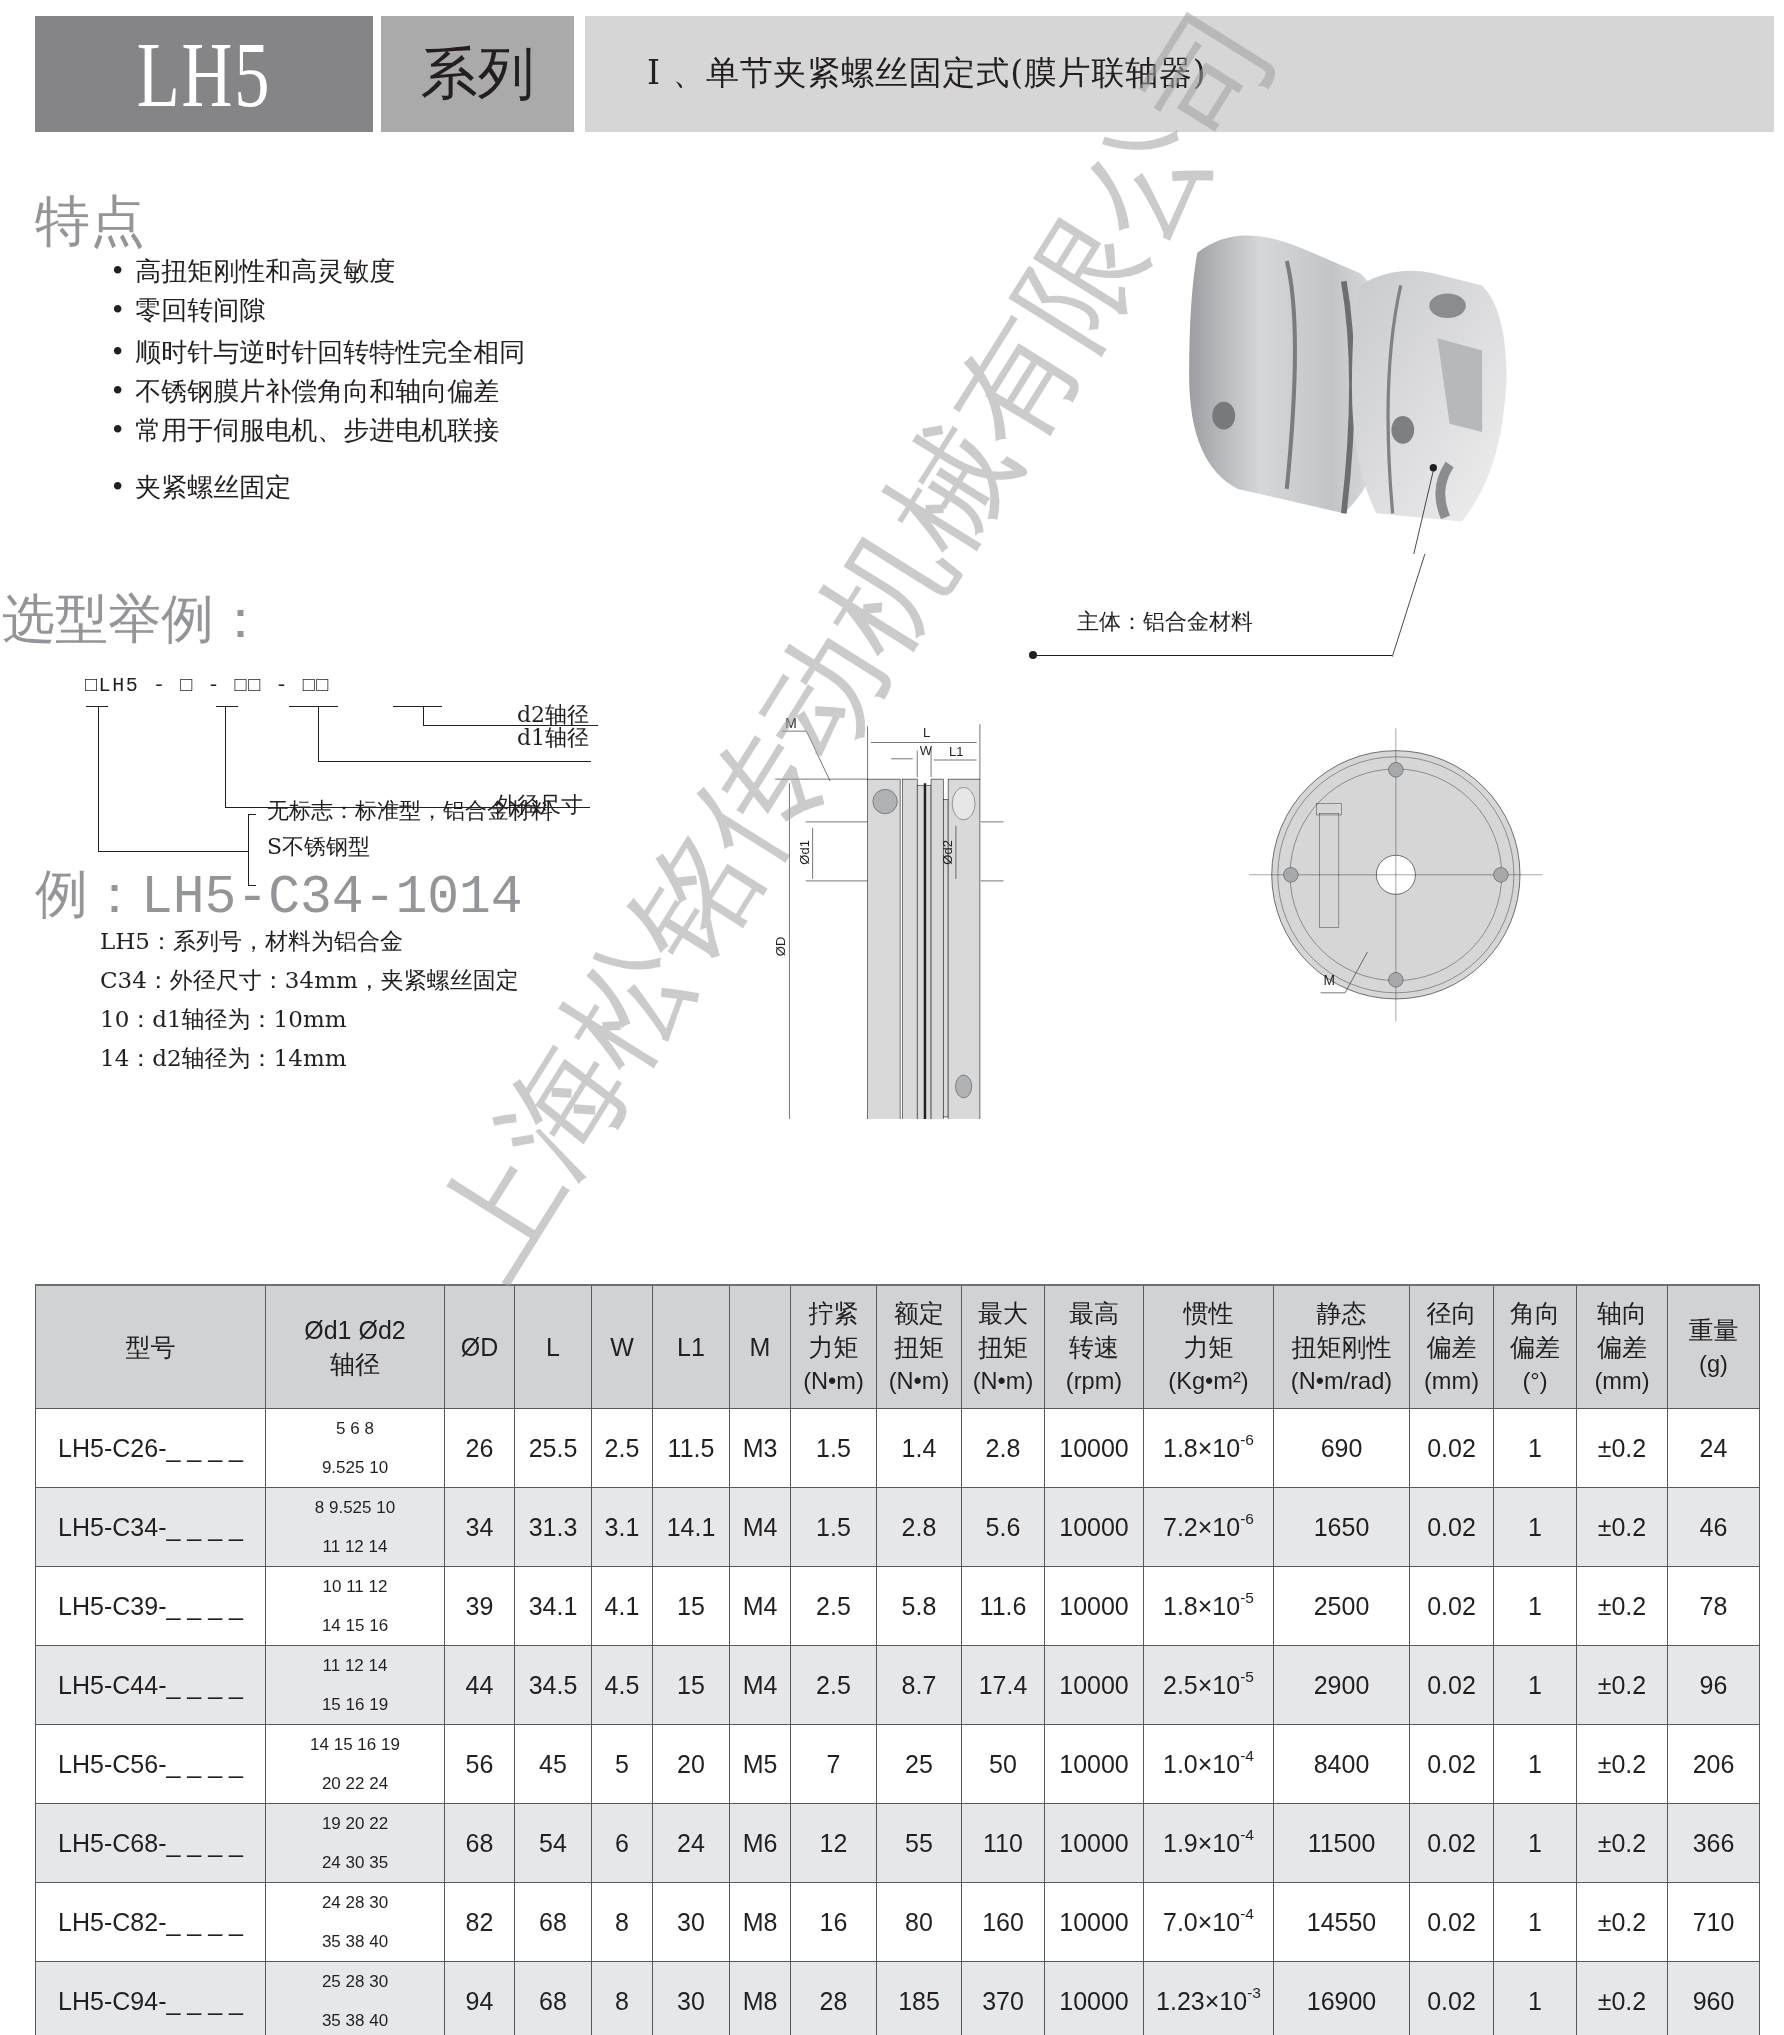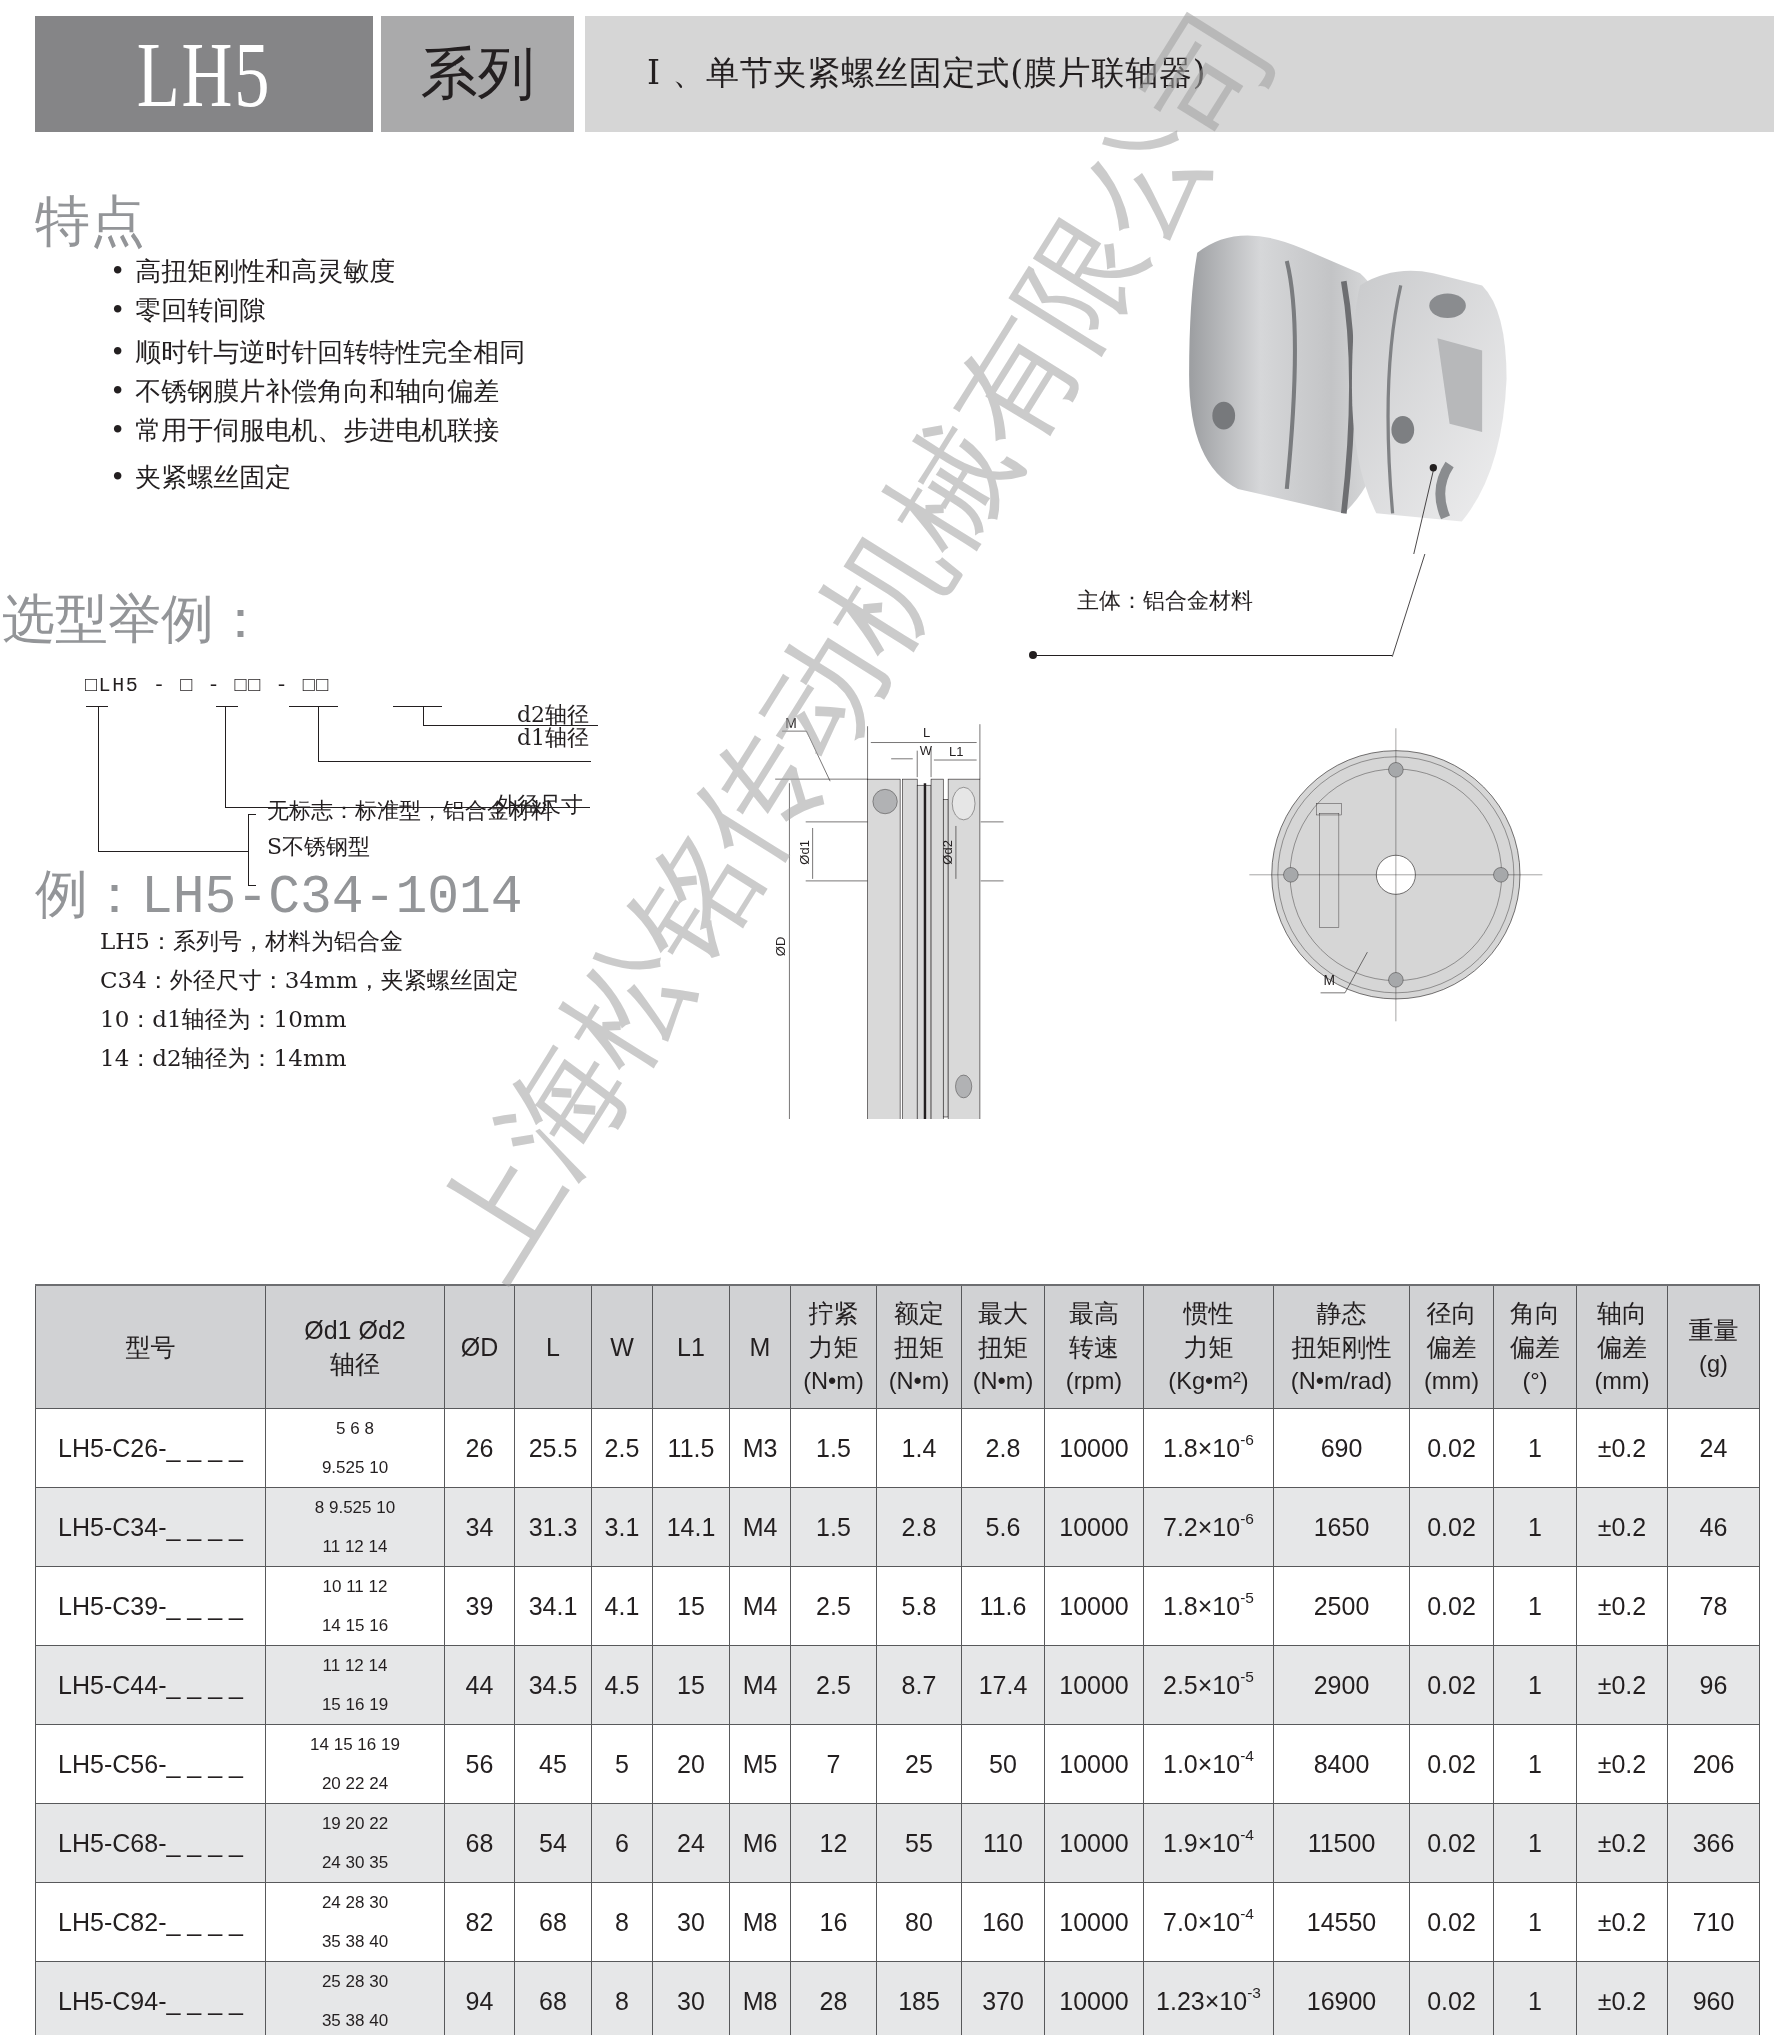--- a/index.html
+++ b/index.html
@@ -16,21 +16,21 @@
 
   
   .sec-title { color:#939598; font-family:"DejaVu Serif", serif; }
   .feat-title { left:35px; top:185px; font-size:55px; }
   .feat-list { left:110px; top:252px; font-size:26px; line-height:39px; list-style:none; margin:0; padding:0; }
   .feat-list li { white-space:nowrap; }
   .feat-list li::before { content:"•"; margin-right:9.8px; }
 
   
   .photo { left:1132px; top:204px; width:391px; height:350px; }
-  .photo-caption { left:1077px; top:586px; font-size:22px; }
+  .photo-caption { left:1077px; top:607px; font-size:22px; }
   .leader-line { left:1034px; top:655px; width:358px; height:0.8px; background:#231f20; }
   .leader-dot { left:1029px; top:651px; width:8.1px; height:8.1px; border-radius:50%; background:#231f20; }
 
   
   .sel-title { left:2px; top:584px; font-size:53px; }
   .code-line { left:85px; top:674px; font-size:20px; font-family:"Liberation Mono", monospace; letter-spacing:1.6px; white-space:pre; }
   .code-label { font-size:22px; text-align:right; white-space:nowrap; }
   .hline { height:0.8px; background:#231f20; }
   .vline { width:0.8px; background:#231f20; }
   .ex-title { left:35px; top:859px; font-size:53px; color:#939598; font-family:"Liberation Mono", monospace; white-space:nowrap; }
@@ -64,21 +64,21 @@
 <div class="abs hdr-series">系列</div>
 <div class="abs hdr-sub">I 、单节夹紧螺丝固定式(膜片联轴器)</div>
 
 <div class="abs sec-title feat-title">特点</div>
 <ul class="abs feat-list">
   <li>高扭矩刚性和高灵敏度</li>
   <li>零回转间隙</li>
   <li style="margin-top:3.3px">顺时针与逆时针回转特性完全相同</li>
   <li>不锈钢膜片补偿角向和轴向偏差</li>
   <li>常用于伺服电机、步进电机联接</li>
-  <li style="margin-top:8px">夹紧螺丝固定</li>
+  <li style="margin-top:18px">夹紧螺丝固定</li>
 </ul>
 
 <svg class="abs photo" viewBox="0 0 960 860">
   <defs>
     <linearGradient id="metal" x1="0" y1="0" x2="1" y2="0">
       <stop offset="0" stop-color="#9c9ea1"></stop>
       <stop offset="0.35" stop-color="#d6d7d9"></stop>
       <stop offset="0.7" stop-color="#c3c4c6"></stop>
       <stop offset="1" stop-color="#e2e3e4"></stop>
     </linearGradient>

